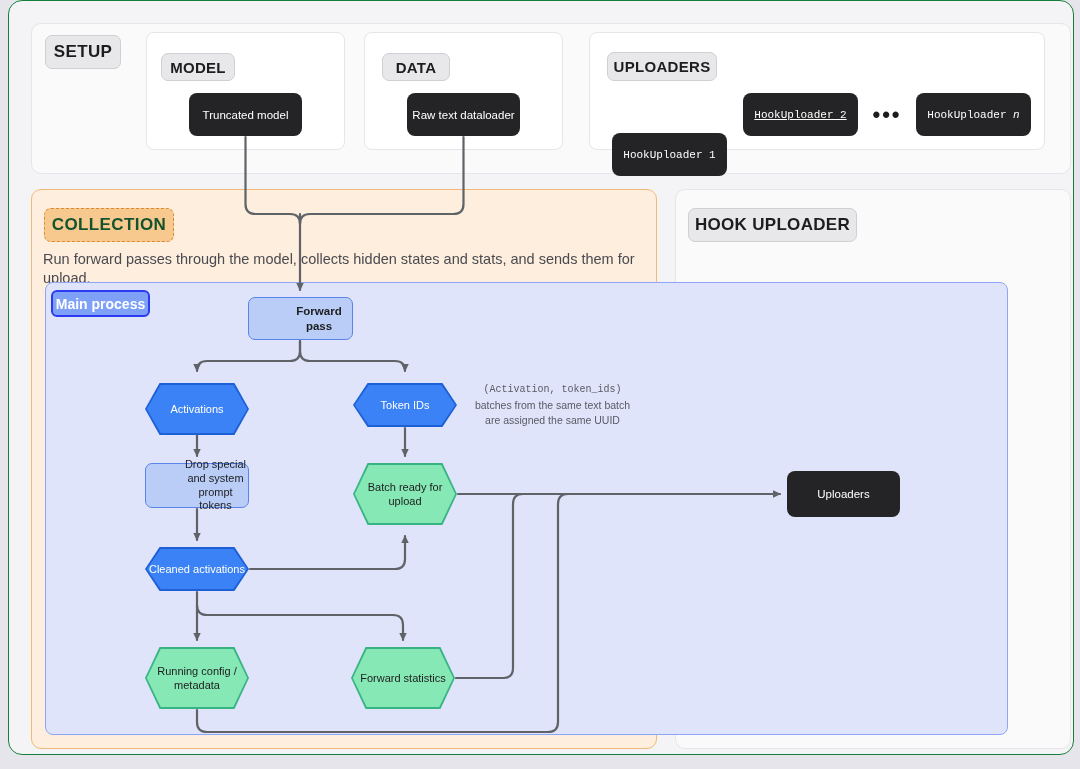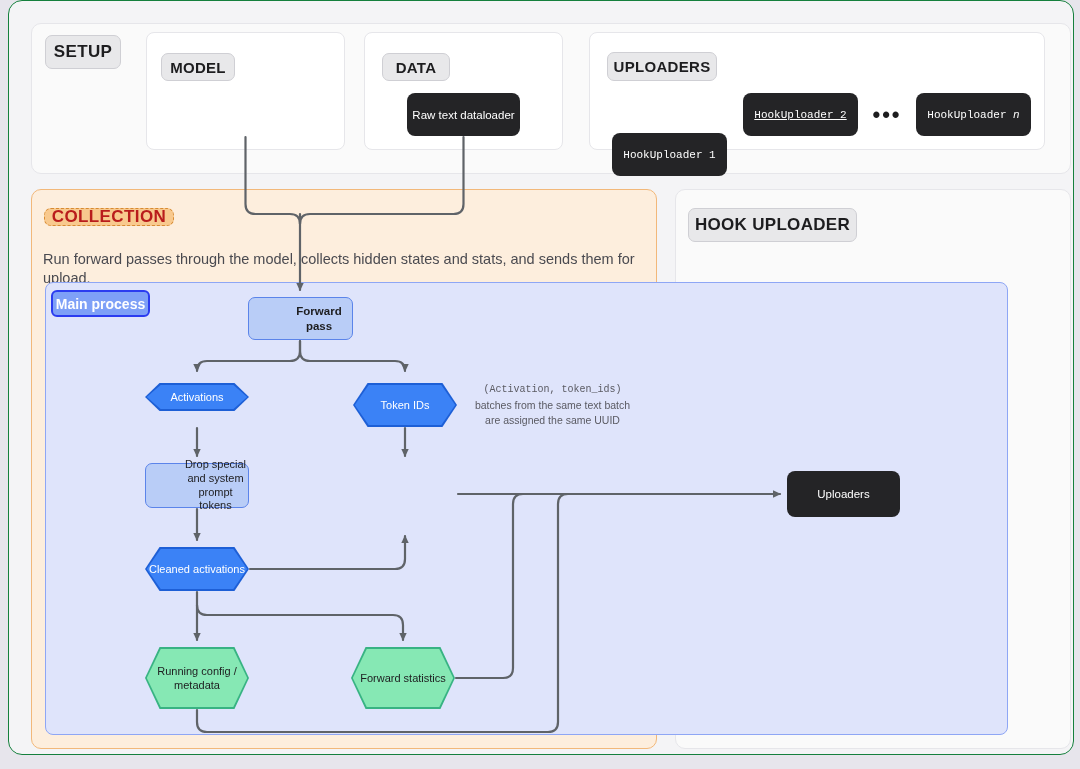--- a/index.html
+++ b/index.html
@@ -32,22 +32,22 @@
   
   .chip{position:absolute;box-sizing:border-box;
     display:flex;align-items:center;justify-content:center;
     border-radius:7px;font-weight:bold;white-space:nowrap;}
   .chip-gray{background:#e8e8ea;border:1px solid #cfcfd4;color:#1d1d1f;}
   .chip-setup{left:36px;top:34px;width:76px;height:34px;font-size:17px;letter-spacing:.4px;}
   .chip-model{left:152px;top:52px;width:74px;height:28px;font-size:15px;letter-spacing:.3px;}
   .chip-data{left:373px;top:52px;width:68px;height:28px;font-size:15px;letter-spacing:.3px;}
   .chip-uploaders{left:598px;top:51px;width:110px;height:29px;font-size:15px;letter-spacing:.3px;}
   .chip-hookuploader{left:679px;top:207px;width:169px;height:34px;font-size:17px;letter-spacing:.3px;}
-  .chip-collection{left:35px;top:207px;width:130px;height:18px;font-size:17px;letter-spacing:.4px;
-    background:#f8c98e;border:1px dashed #d78b33;color:#b91c1c;}
+  .chip-collection{left:35px;top:207px;width:130px;height:34px;font-size:17px;letter-spacing:.4px;
+    background:#f8c98e;border:1px dashed #d78b33;color:#14532d;}
   .chip-mainprocess{left:42px;top:289px;width:99px;height:27px;font-size:14px;
     background:#7ea0f7;border:2px solid #2b3cf0;color:#ffffff;border-radius:6px;}
 
   .section-desc{position:absolute;left:34px;top:249px;width:610px;
     font-size:14.5px;color:#4a4a50;line-height:1.3;}
 
   
   .mainproc{position:absolute;left:36px;top:281px;width:963px;height:453px;
     background:#dfe4fb;border:1px solid #8ea6f5;border-radius:8px;box-sizing:border-box;}
 
@@ -80,21 +80,21 @@
     clip-path:polygon(14% 0%,86% 0%,100% 50%,86% 100%,14% 100%,0% 50%);}
   .hex-inner{position:absolute;inset:1.8px;
     clip-path:polygon(14% 0%,86% 0%,100% 50%,86% 100%,14% 100%,0% 50%);
     display:flex;align-items:center;justify-content:center;text-align:center;
     line-height:1.28;}
   .hex-blue .hex-outline{background:#1d5fd6;}
   .hex-blue .hex-inner{background:#3b82f6;color:#ffffff;font-size:11px;}
   .hex-green .hex-outline{background:#38b383;}
   .hex-green .hex-inner{background:#86e8b4;color:#1d1d1f;font-size:11px;}
 
-  .h-activations{left:136px;top:382px;width:104px;height:28px;}
+  .h-activations{left:136px;top:382px;width:104px;height:52px;}
   .h-tokenids{left:344px;top:382px;width:104px;height:44px;}
   .h-cleaned{left:136px;top:546px;width:104px;height:44px;}
   .h-batch{left:344px;top:462px;width:104px;height:62px;}
   .h-runcfg{left:136px;top:646px;width:104px;height:62px;}
   .h-runstats{left:342px;top:646px;width:104px;height:62px;}
 
   
   .annotation{position:absolute;left:462px;top:382px;width:163px;
     text-align:center;color:#5a5a62;font-size:10.5px;line-height:1.45;}
   .annotation .mono{font-family:"Liberation Mono",monospace;font-size:10px;display:block;}
@@ -106,20 +106,21 @@
 </head>
 <body>
 
 <div class="page-frame">
 
   <div class="panel panel-setup"></div>
   <div class="chip chip-gray chip-setup">SETUP</div>
 
   <div class="sub-panel sp-model"></div>
   <div class="chip chip-gray chip-model">MODEL</div>
+  <div class="node-dark n-truncated">Truncated model</div>
 
   <div class="sub-panel sp-data"></div>
   <div class="chip chip-gray chip-data">DATA</div>
   <div class="node-dark n-rawtext">Raw text dataloader</div>
 
   <div class="sub-panel sp-uploaders"></div>
   <div class="chip chip-gray chip-uploaders">UPLOADERS</div>
   <div class="node-dark n-hu1">HookUploader 1</div>
   <div class="node-dark n-hu2">HookUploader 2</div>
   <div class="ellipsis-dots">•••</div>
@@ -181,20 +182,24 @@
     <div class="hex-inner">Activations</div>
   </div>
 
   <div class="hex-wrap h-tokenids hex-blue">
     <div class="hex-outline"></div>
     <div class="hex-inner">Token IDs</div>
   </div>
 
   <div class="node-lblue n-drop">Drop special and system prompt tokens</div>
 
+  <div class="hex-wrap h-batch hex-green">
+    <div class="hex-outline"></div>
+    <div class="hex-inner">Batch ready for upload</div>
+  </div>
 
   <div class="hex-wrap h-cleaned hex-blue">
     <div class="hex-outline"></div>
     <div class="hex-inner">Cleaned activations</div>
   </div>
 
   <div class="hex-wrap h-runcfg hex-green">
     <div class="hex-outline"></div>
     <div class="hex-inner">Running config / metadata</div>
   </div>

